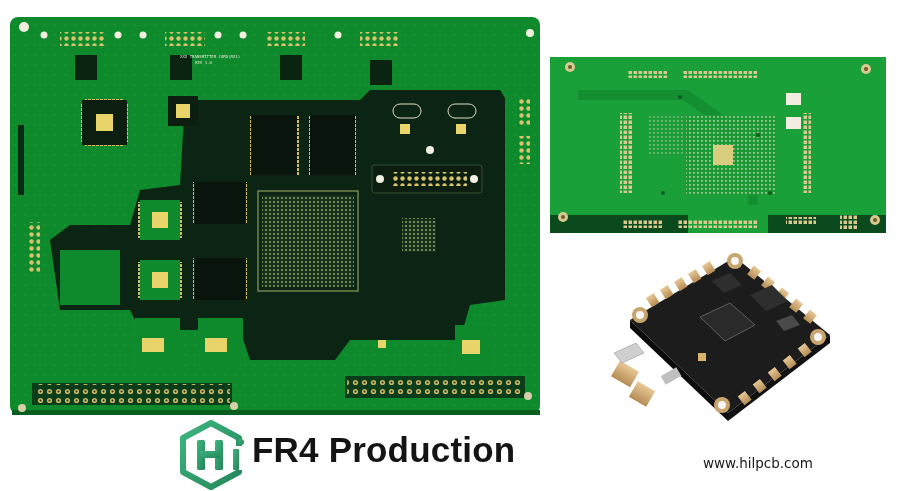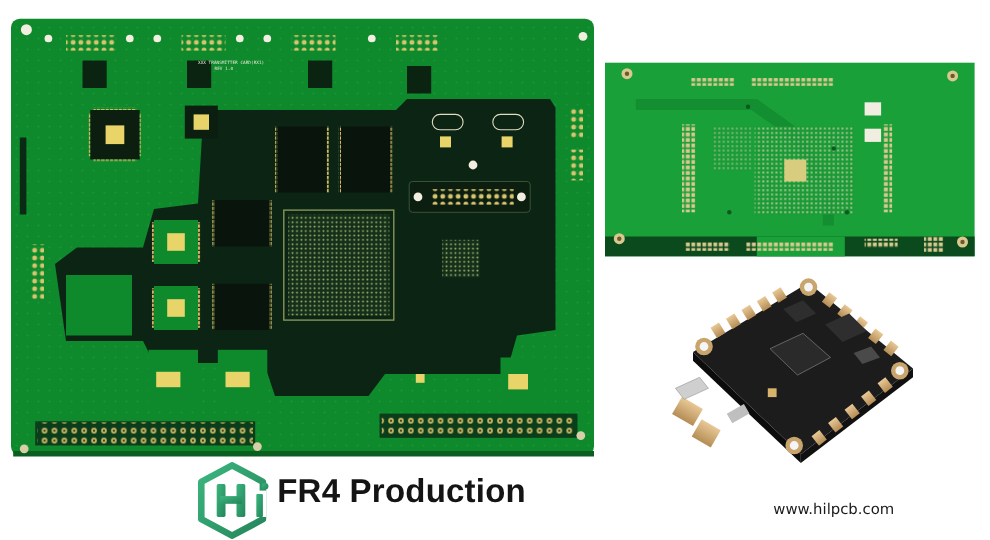--- a/index.html
+++ b/index.html
@@ -3,21 +3,21 @@
 <meta charset="utf-8">
 <style>
   * { margin: 0; padding: 0; box-sizing: border-box; }
   html, body { width: 900px; height: 491px; background: #ffffff; overflow: hidden; }
   body { position: relative; font-family: "Liberation Sans", sans-serif; }
   .abs { position: absolute; }
   svg { display: block; }
   #caption {
     position: absolute; left: 252px; top: 430px;
     font-family: "Liberation Sans", sans-serif; font-weight: bold;
-    font-size: 30px; color: #141414; letter-spacing: 0.2px; white-space: nowrap;
+    font-size: 35px; color: #141414; letter-spacing: 0.2px; white-space: nowrap;
   }
   #website {
     position: absolute; left: 703px; top: 455px;
     font-family: "DejaVu Sans", sans-serif; font-size: 13.5px; color: #1a1a1a;
     white-space: nowrap;
   }
 </style>
 </head>
 <body>
 

